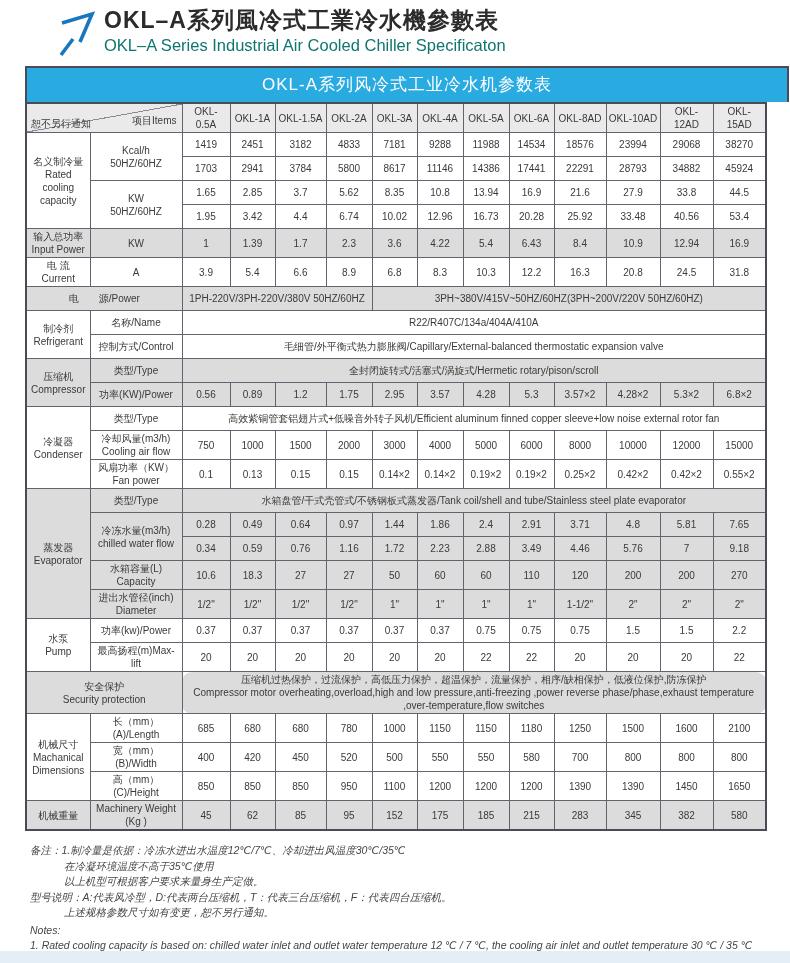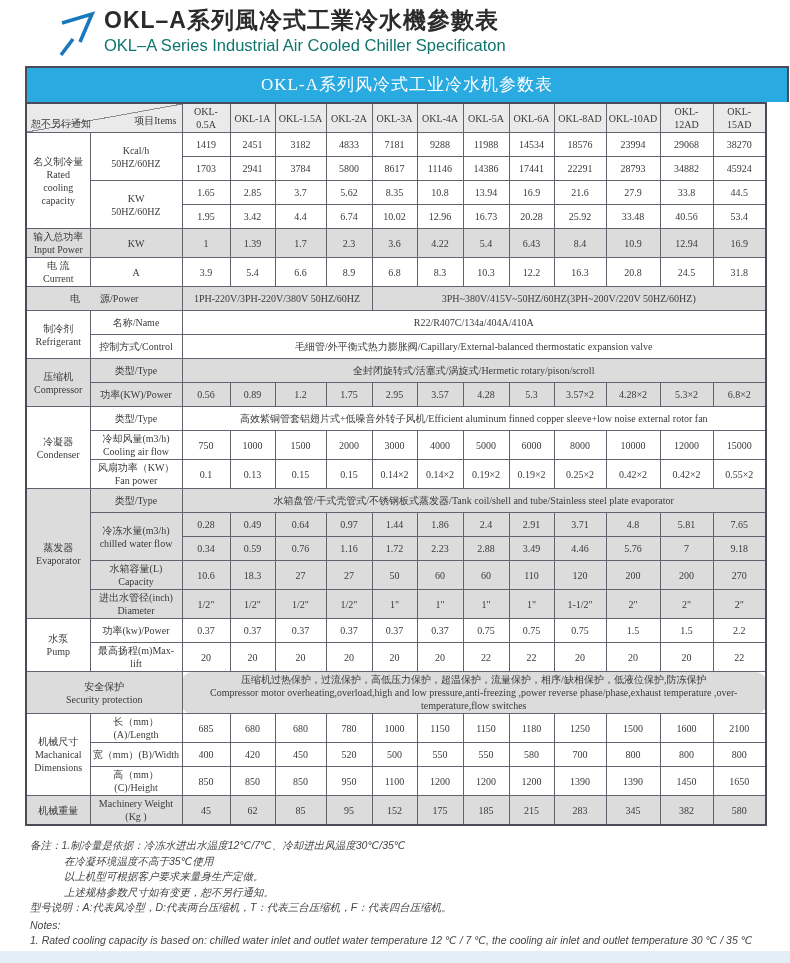--- a/index.html
+++ b/index.html
@@ -6,21 +6,21 @@
   body{
     width:790px;height:963px;background:#ffffff;position:relative;overflow:hidden;
     font-family:"Liberation Sans","DejaVu Sans",sans-serif;color:#3a3a3a;
   }
   .hdr{display:flex;align-items:flex-start;padding:6px 0 0 54px;}
   .hdr .arrow{width:46px;height:50px;flex:0 0 auto;margin-top:2px;}
   .titles{margin-left:4px;}
   .title-zh{font-size:23px;font-weight:600;letter-spacing:1px;color:#2b2b2b;margin:0;line-height:28px;}
   .title-en{font-size:16.5px;font-weight:500;color:#0f766e;margin:0;line-height:22px;}
 
-  .table-wrap{margin:8px 24px 0 25px;width:764px;font-family:Liberation Serif, serif;}
+  .table-wrap{margin:8px 24px 0 25px;width:764px;}
   .banner{
     background:#29abe2;color:#ffffff;text-align:center;font-size:17px;letter-spacing:1px;
     padding:5px 0 6px 0;border:2px solid #4b4b57;border-bottom:none;box-sizing:border-box;
   }
   table.spec{border-collapse:collapse;width:740px;table-layout:fixed;border:2px solid #4b4b57;}
   table.spec td{
     border:1px solid #63636f;font-size:10px;line-height:13px;text-align:center;
     vertical-align:middle;padding:1px 2px;height:21px;white-space:pre-line;overflow:hidden;
   }
   tr.g td{background:#dcdcdc;}
@@ -436,21 +436,21 @@
           <td class="val">580</td>
         </tr>
       </tbody>
   </table>
 </div>
 
 <div class="notes">
     <div class="ln">备注：1.制冷量是依据：冷冻水进出水温度12℃/7℃、冷却进出风温度30℃/35℃</div>
     <div class="ln i1">在冷凝环境温度不高于35℃使用</div>
     <div class="ln i1">以上机型可根据客户要求来量身生产定做。</div>
+    <div class="ln">型号说明：A:代表风冷型，D:代表两台压缩机，T：代表三台压缩机，F：代表四台压缩机。</div>
     <div class="ln i1">上述规格参数尺寸如有变更，恕不另行通知。</div>
-    <div class="ln">型号说明：A:代表风冷型，D:代表两台压缩机，T：代表三台压缩机，F：代表四台压缩机。</div>
   </div>
 <div class="notes" style="margin-top:2px;">
     <div class="ln">Notes:</div>
     <div class="ln">1. Rated cooling capacity is based on: chilled water inlet and outlet water temperature 12 ℃ / 7 ℃, the cooling air inlet and outlet temperature 30 ℃ / 35 ℃</div>
   </div>
 
 <div class="bottom-strip"></div>
 
 </body></html>

